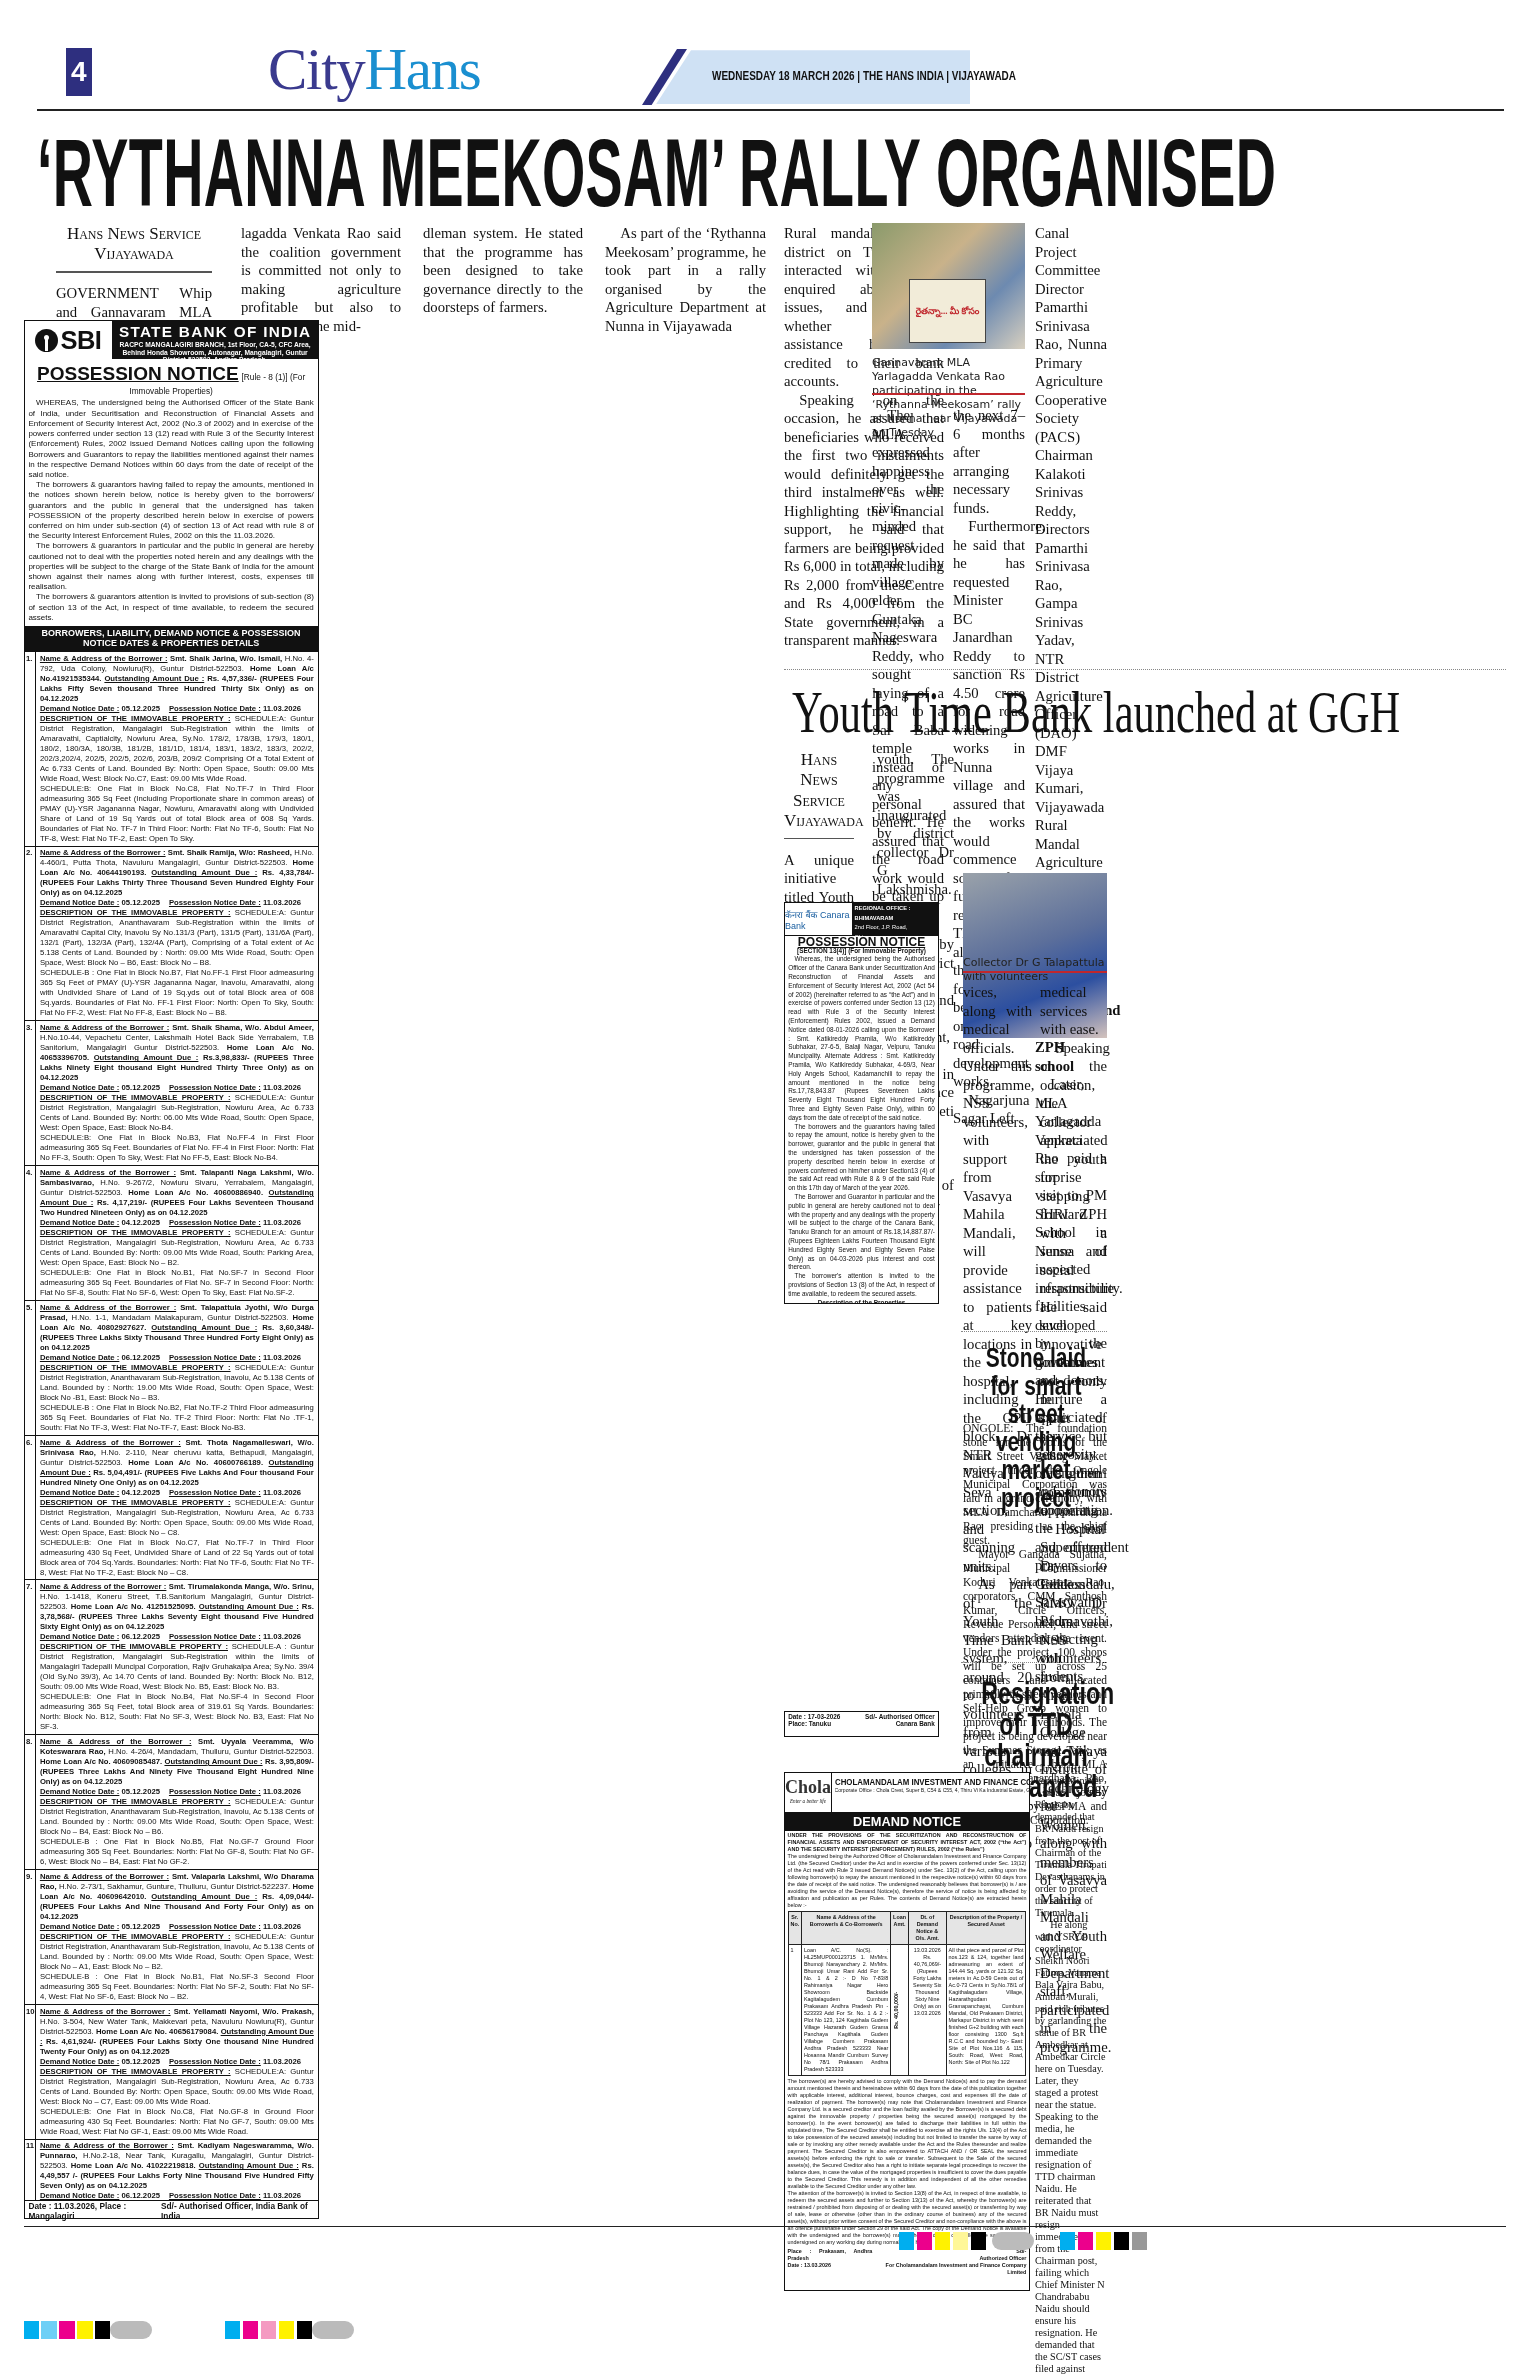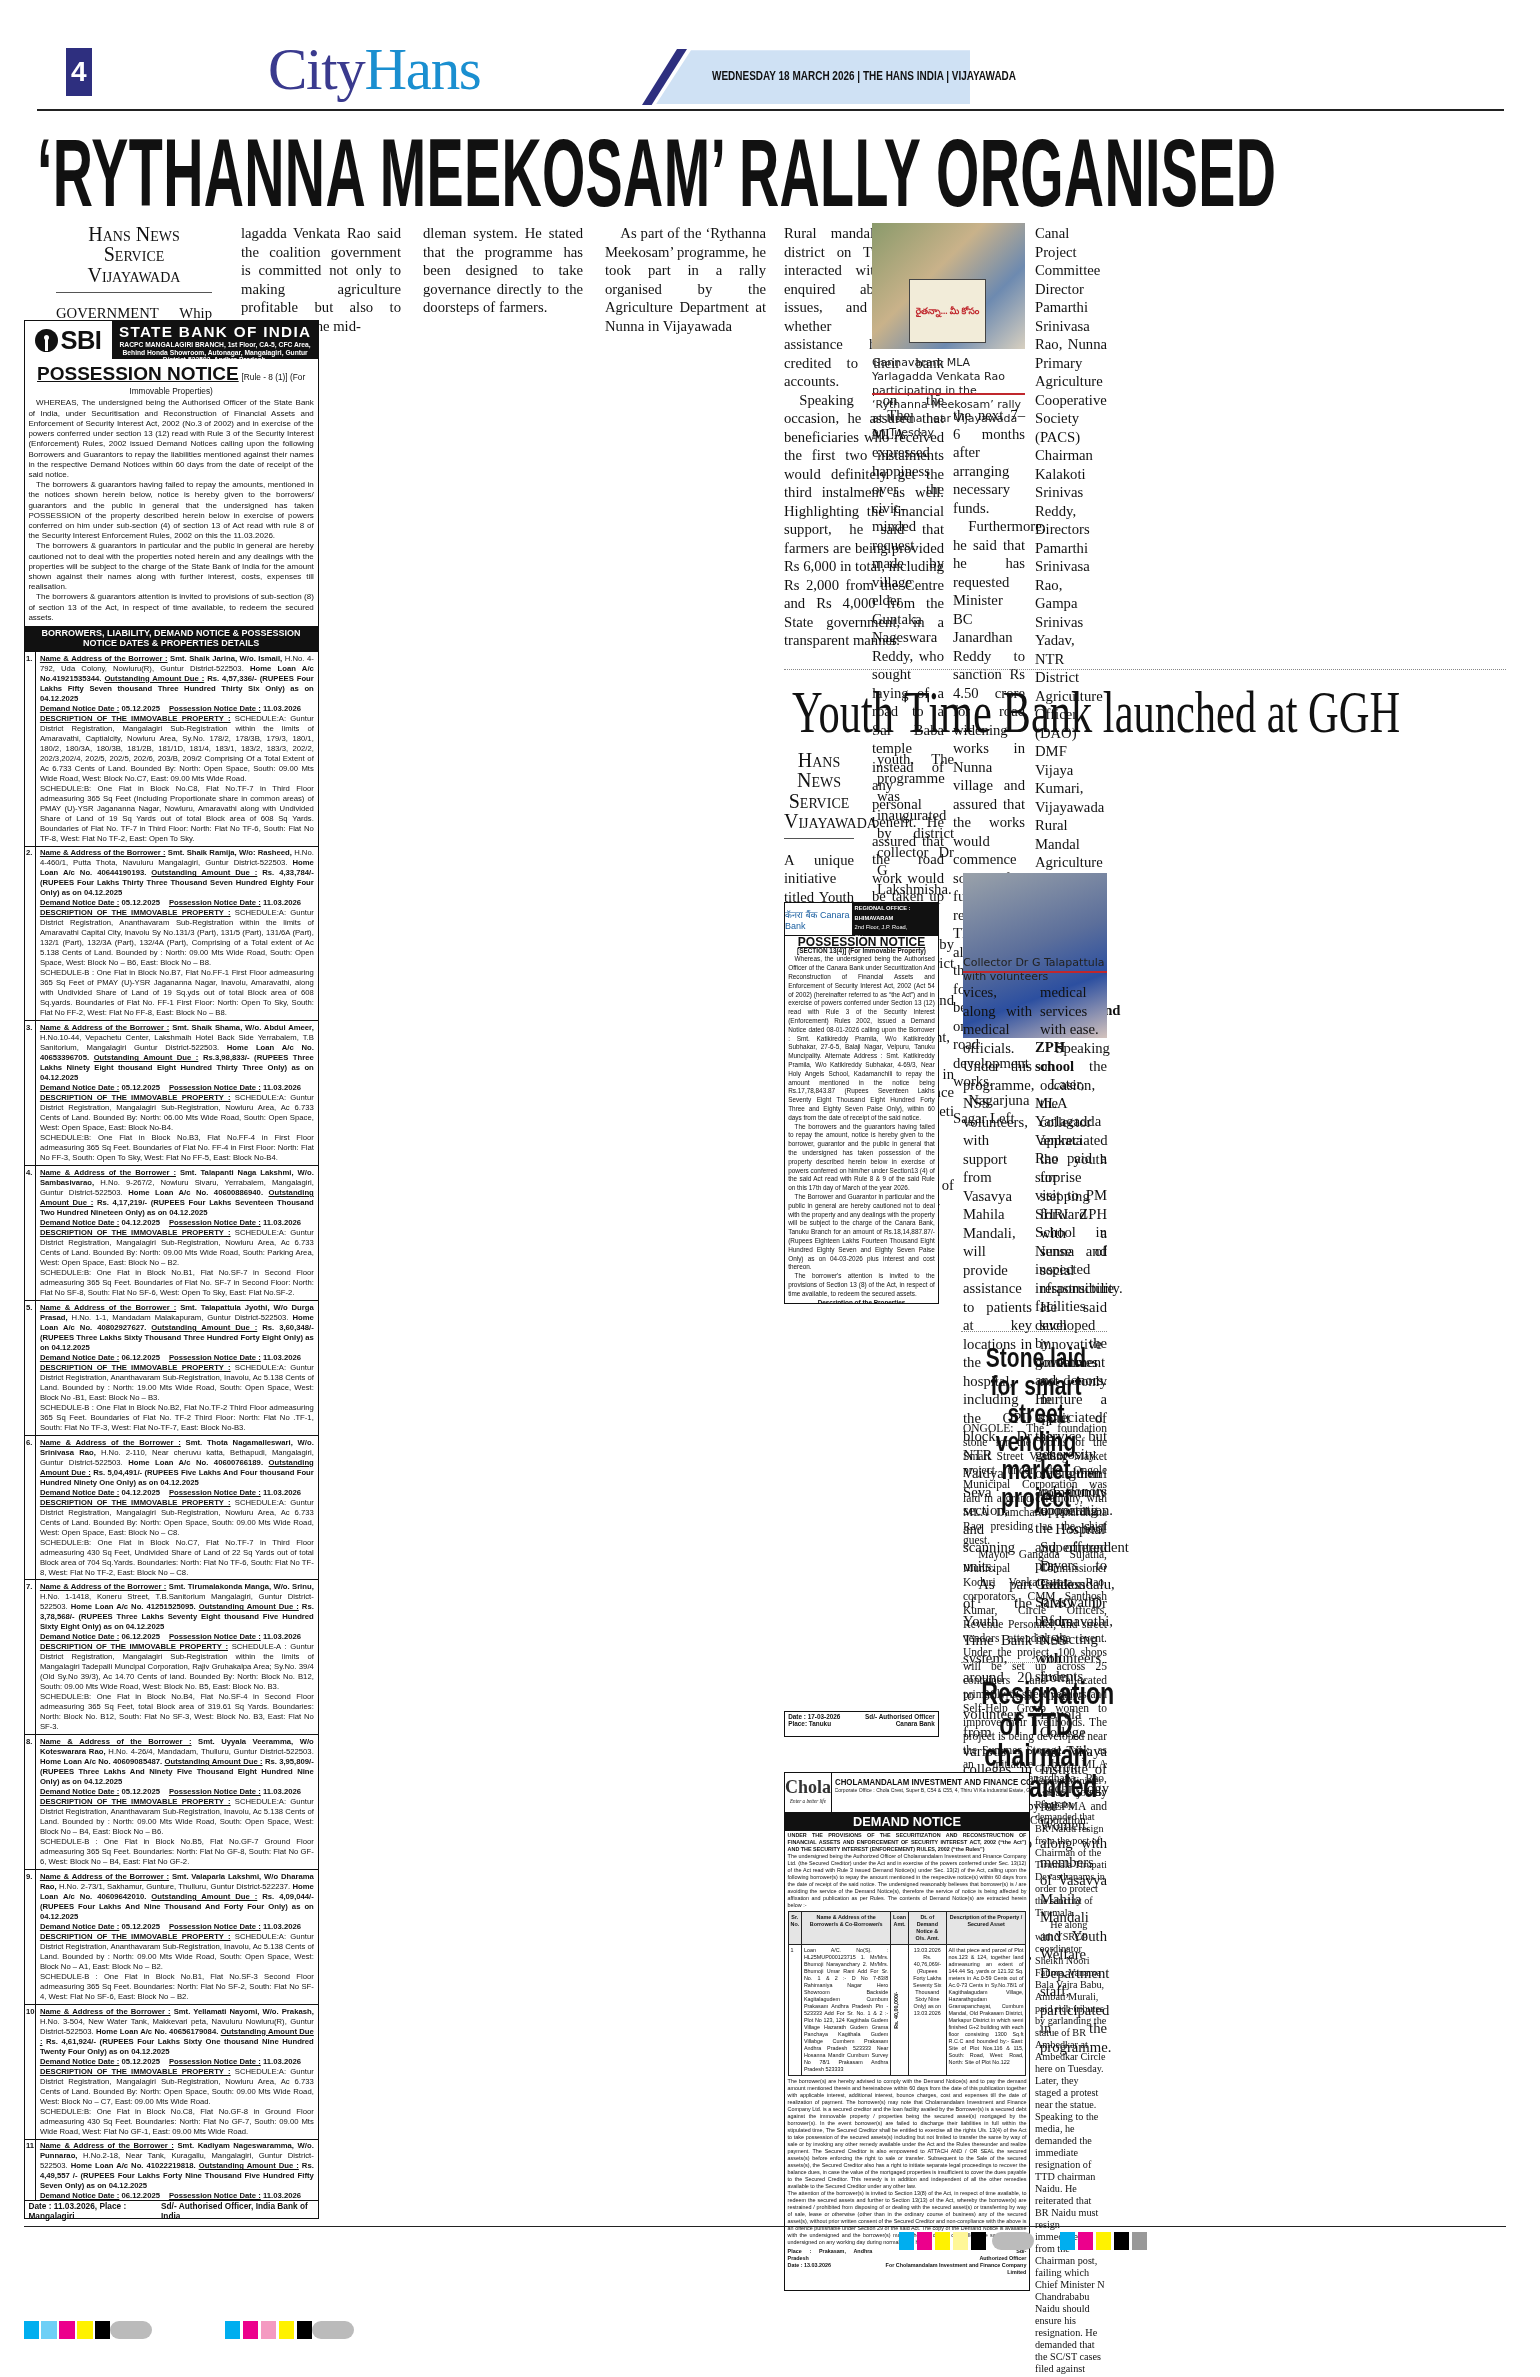--- a/index.html
+++ b/index.html
@@ -11,21 +11,21 @@
 .brand .c1{color:#3a3a8e}.brand .c2{color:#1a8fd0}
 .dateband{left:642px;top:49px;width:961px;height:56px;}
 .dateband .slash{position:absolute;left:0;top:0;width:45px;height:56px;background:#2e2f7f;clip-path:polygon(35px 0,45px 0,9.6px 56px,0 56px)}
 .dateband .fill{position:absolute;left:14px;top:1.3px;width:314px;height:54px;background:#cfe1f4;clip-path:polygon(35px 0,100% 0,100% 100%,0 100%)}
 .dateband .txt{position:absolute;left:70px;top:19px;font-family:"Liberation Sans",sans-serif;font-weight:bold;font-size:12.8px;transform:scaleX(.78);transform-origin:left;white-space:nowrap}
 .rule1{left:37px;top:109px;width:1467px;height:1.9px;background:#222}
 .headline{left:37px;top:125px;width:1467px;font-family:"Liberation Sans",sans-serif;font-weight:900;font-size:96px;line-height:1;white-space:nowrap;transform:scaleX(.58);transform-origin:left;letter-spacing:0.6px}
 
 .col{font-size:14.7px;line-height:18.5px;text-align:justify;hyphens:auto}
 .col p{text-indent:15.3px}
-.byline{text-align:center;font-variant:small-caps;font-size:20px;line-height:20.4px}
+.byline{text-align:center;font-variant:small-caps;font-size:17px;line-height:20.4px}
 .byrule{height:1.3px;background:#555;margin:6.4px 0 11.5px}
 .caption{font-family:"DejaVu Sans",sans-serif;font-size:11px;line-height:14px;color:#222}
 .redrule{height:1.9px;background:#c0272d}
 .dotrule{height:1.3px;border-top:1.3px dotted #888}
 .photo{background:linear-gradient(135deg,#8a9a6b,#c9b28a 40%,#6d8ab0 70%,#d8d0c0);position:relative;overflow:hidden}
 .photo.ggh{background:linear-gradient(160deg,#9aa2aa,#5c6f9b 45%,#2c4fa0 70%,#d4c3bd)}
 .banner{position:absolute;background:#f2ecd9;border:1.9px solid #444}
 
 .ad{border:1.9px solid #111;background:#fff;font-family:"Liberation Sans",sans-serif;color:#111}
 .ad .small{font-size:8px;line-height:10.2px;text-align:justify}

